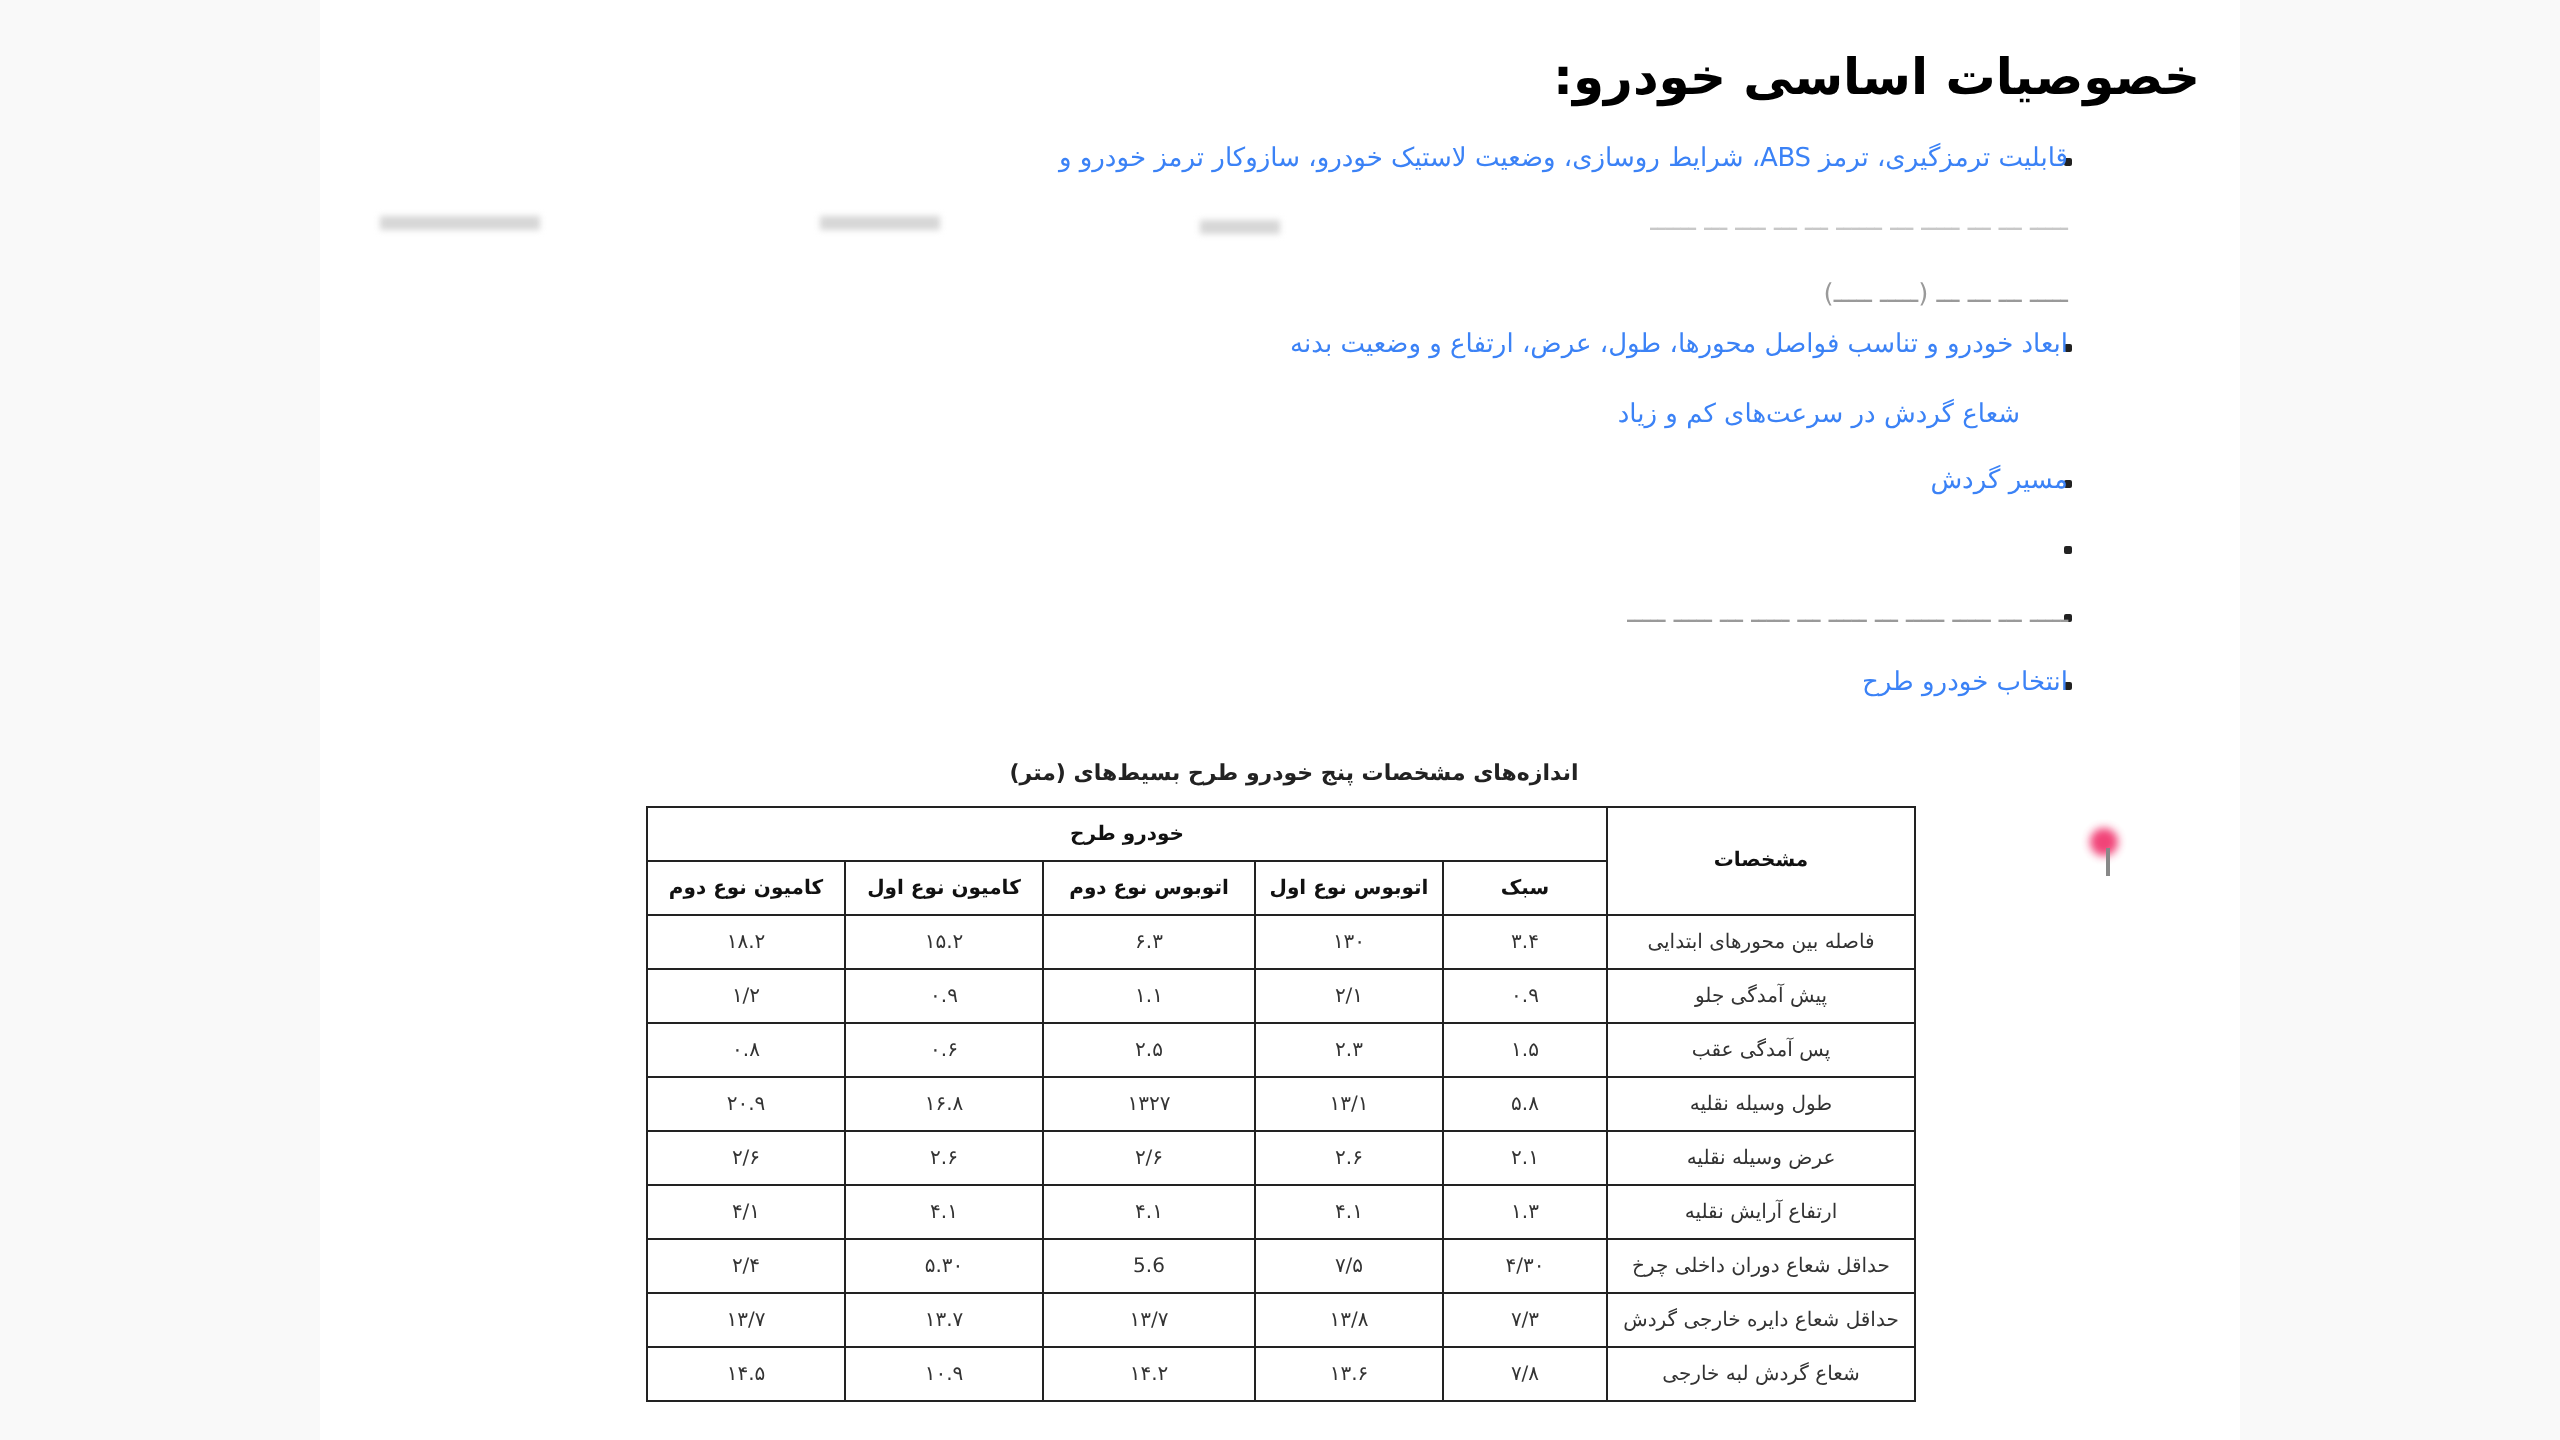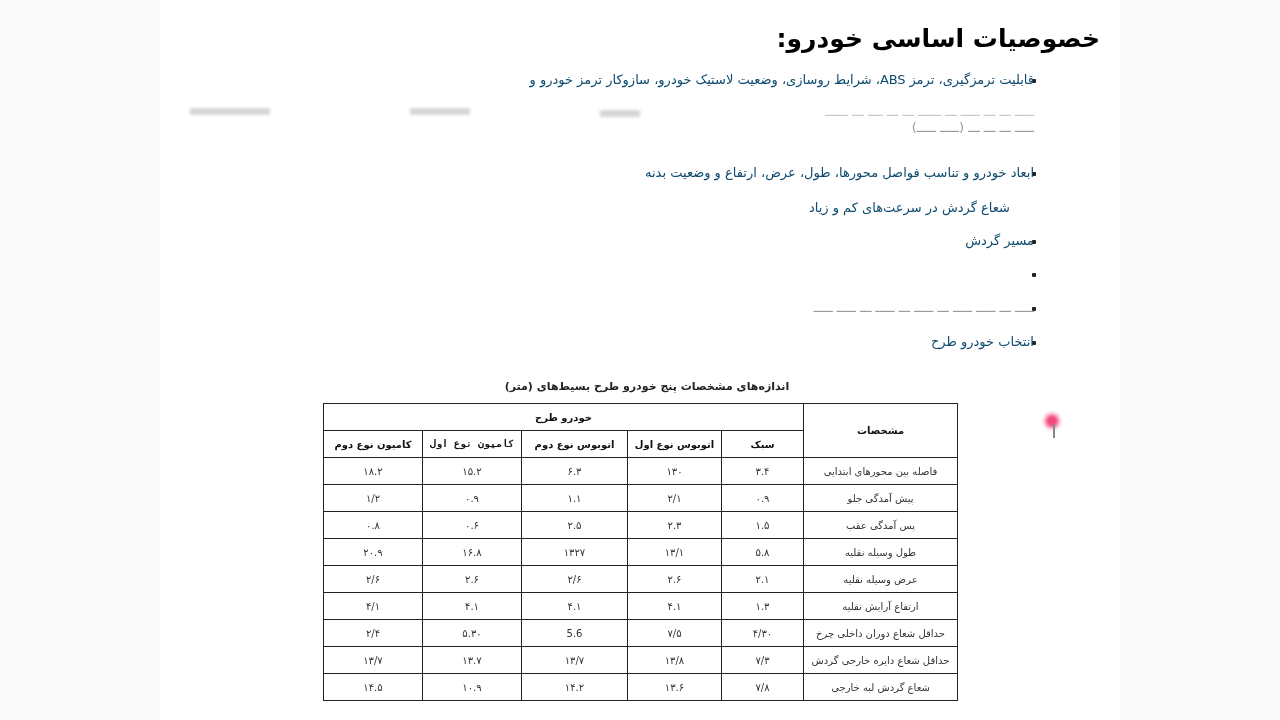--- a/index.html
+++ b/index.html
@@ -17,21 +17,21 @@
     .heading {
       position:absolute; right:20px; top:24px;
       direction:rtl; font-size:25px; font-weight:bold; color:#000;
       white-space:nowrap;
     }
     .bullets {
       position:absolute; left:0; top:0; width:960px; height:360px;
     }
     .bullet-line {
       position:absolute; direction:rtl; white-space:nowrap;
-      font-size:13px; color:#0c4a6e; letter-spacing:-0.2px;
+      font-size:13px; color:#3b82f6; letter-spacing:-0.2px;
     }
     .bullet-dot {
       position:absolute; left:872px; width:4px; height:4px; background:#222; border-radius:1px;
     }
     .faded { color:#9a9a9a; }
     .very-faded { color:#c8c8c8;margin-left:24px; }
     .caption {
       position:absolute; left:337px; top:380px; width:300px; text-align:center;
       direction:rtl; font-size:11px; font-weight:bold; color:#222; white-space:nowrap;
     }
@@ -42,21 +42,21 @@
     }
     table.spec td, table.spec th {
       border:1px solid #222; text-align:center; padding:0; height:26px;
       font-weight:normal; white-space:nowrap;
     }
     table.spec th { font-weight:bold; color:#111; }
     .c-label { width:153px; }
     .c-light { width:81px; }
     .c-bus1 { width:93px; }
     .c-bus2 { width:105px; }
-    .c-truck1 { width:98px;font-family:Liberation Mono, monospace; }
+    .c-truck1 { width:98px; }
     .c-truck2 { width:98px; }
     .marker {
       position:absolute; left:885px; top:414px; width:14px; height:14px;
       background:#f0306a; border-radius:50%; filter:blur(2px); opacity:0.9;
     }
     .marker-stem {
       position:absolute; left:893px; top:424px; width:2px; height:14px; background:#888;
     }
     .blur-strip {
       position:absolute; height:7px; background:#d6d6d6; filter:blur(1.5px);
@@ -70,21 +70,21 @@
   <div class="heading">خصوصیات اساسی خودرو:</div>
 
   <div class="bullets">
     <div class="bullet-dot" style="top:79px;"></div>
     <div class="bullet-line" style="right:86px; top:72px;">قابلیت ترمزگیری، ترمز ABS، شرایط روسازی، وضعیت لاستیک خودرو، سازوکار ترمز خودرو و</div>
 
     <div class="blur-strip" style="left:30px; top:108px; width:80px;"></div>
     <div class="blur-strip" style="left:250px; top:108px; width:60px;"></div>
     <div class="blur-strip" style="left:440px; top:110px; width:40px;"></div>
     <div class="bullet-line very-faded" style="right:86px; top:104px;">ـــــ ـــ ـــ ـــــ ـــ ــــــ ـــ ـــ ــــ ـــ ــــــ</div>
-    <div class="bullet-line faded" style="right:86px; top:120px;">ـــــ ـــ ـــ ـــ (ـــــ ـــــ)</div>
+    <div class="bullet-line faded" style="right:86px; top:140px;">ـــــ ـــ ـــ ـــ (ـــــ ـــــ)</div>
 
     <div class="bullet-dot" style="top:172px;"></div>
     <div class="bullet-line" style="right:86px; top:165px;">ابعاد خودرو و تناسب فواصل محورها، طول، عرض، ارتفاع و وضعیت بدنه</div>
 
     <div class="bullet-line" style="right:110px; top:200px;">شعاع گردش در سرعت‌های کم و زیاد</div>
 
     <div class="bullet-dot" style="top:240px;"></div>
     <div class="bullet-line" style="right:86px; top:233px;">مسیر گردش</div>
 
     <div class="bullet-dot" style="top:273px;"></div>

